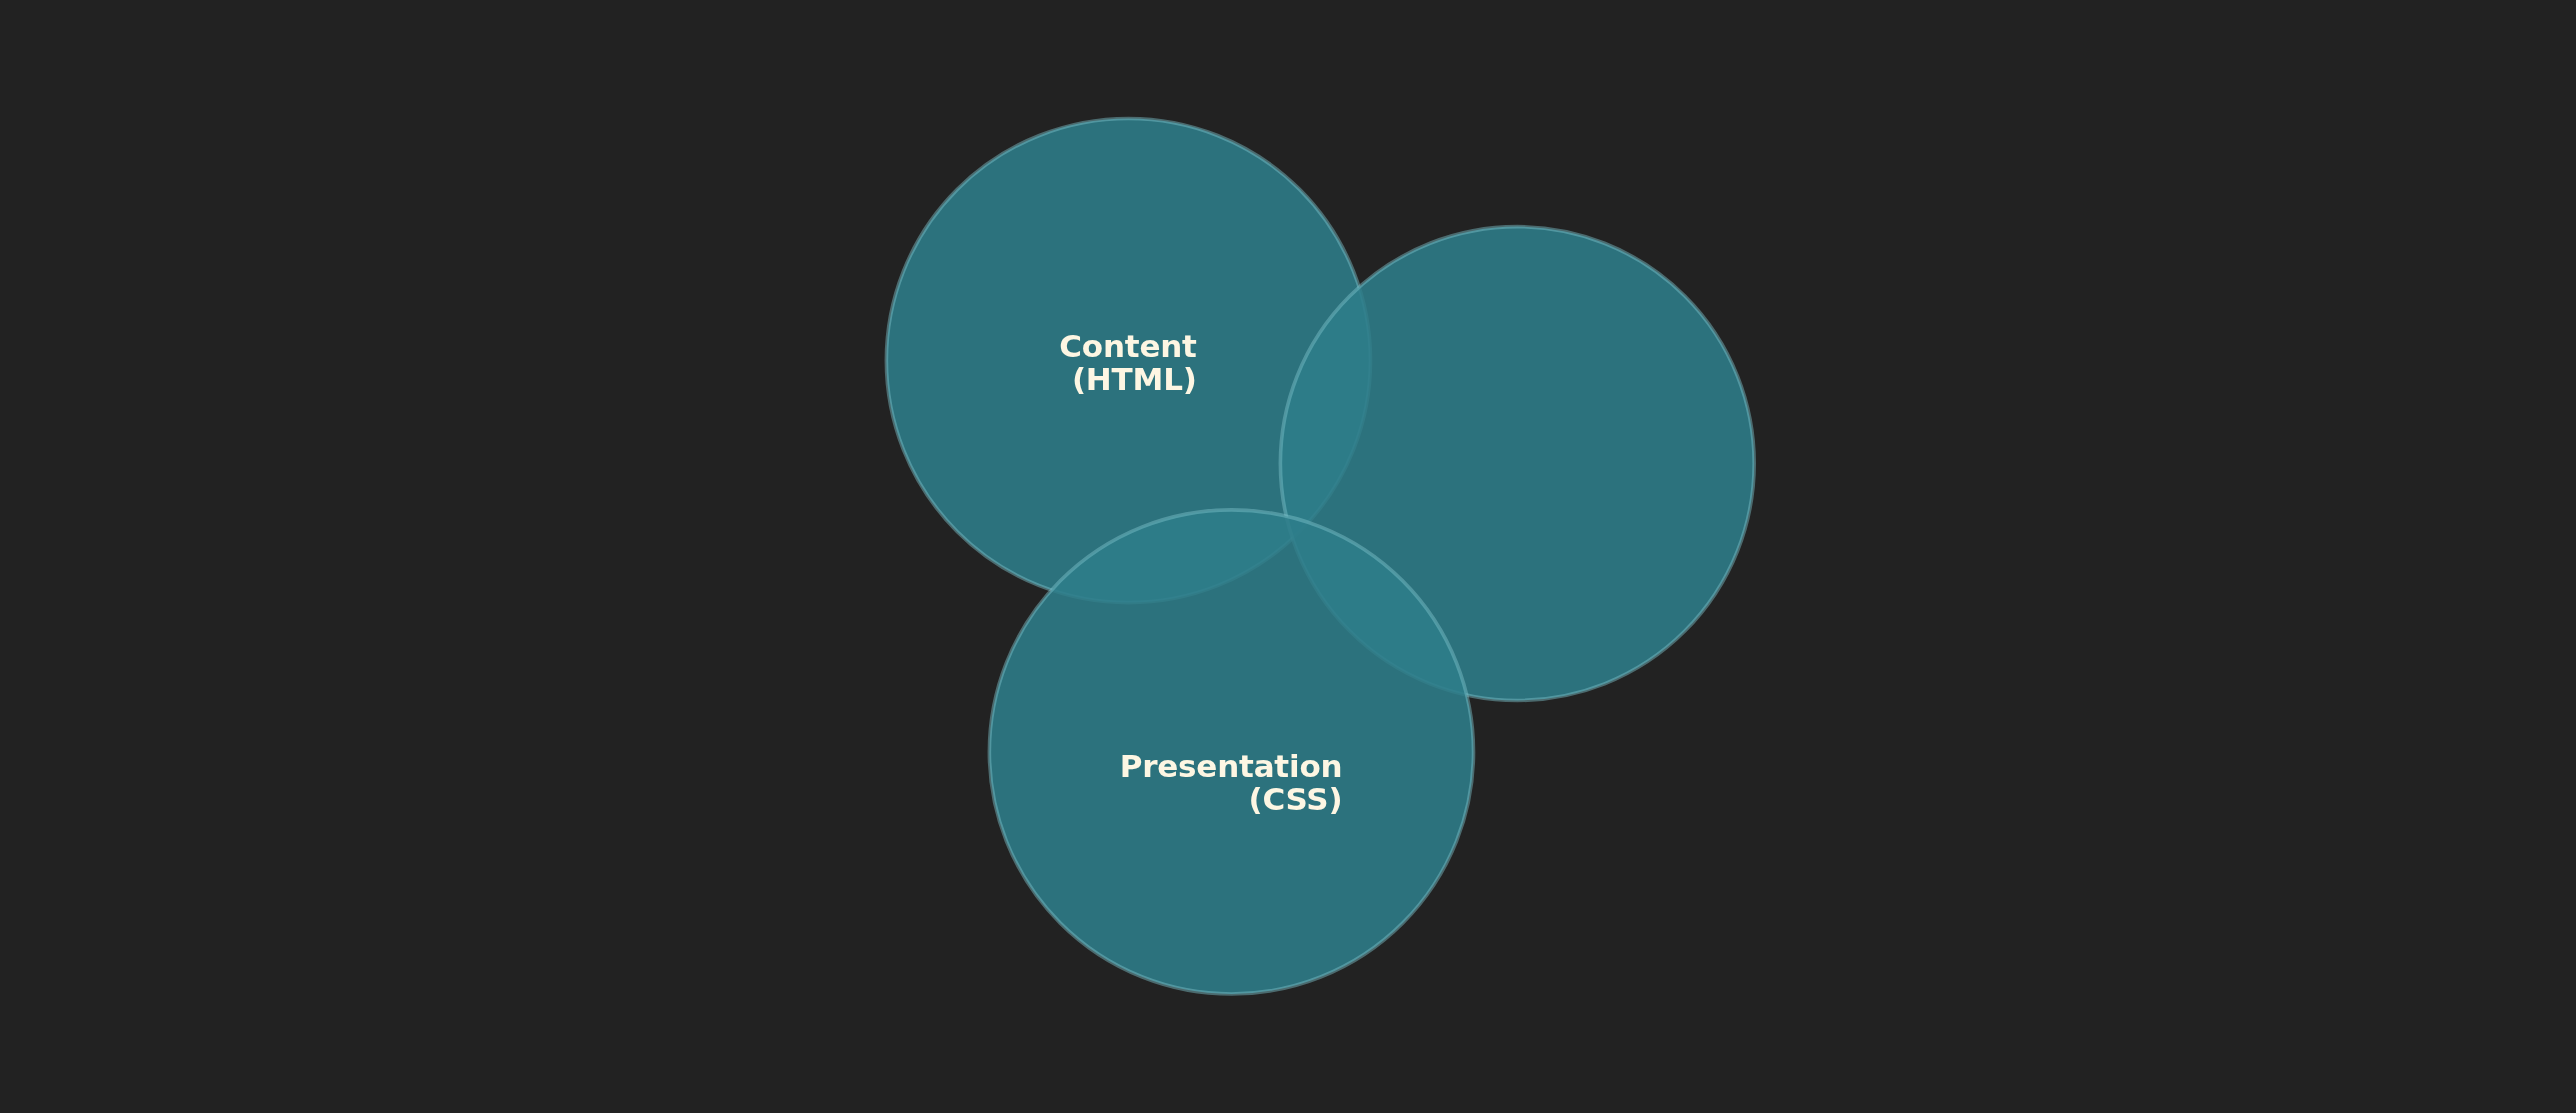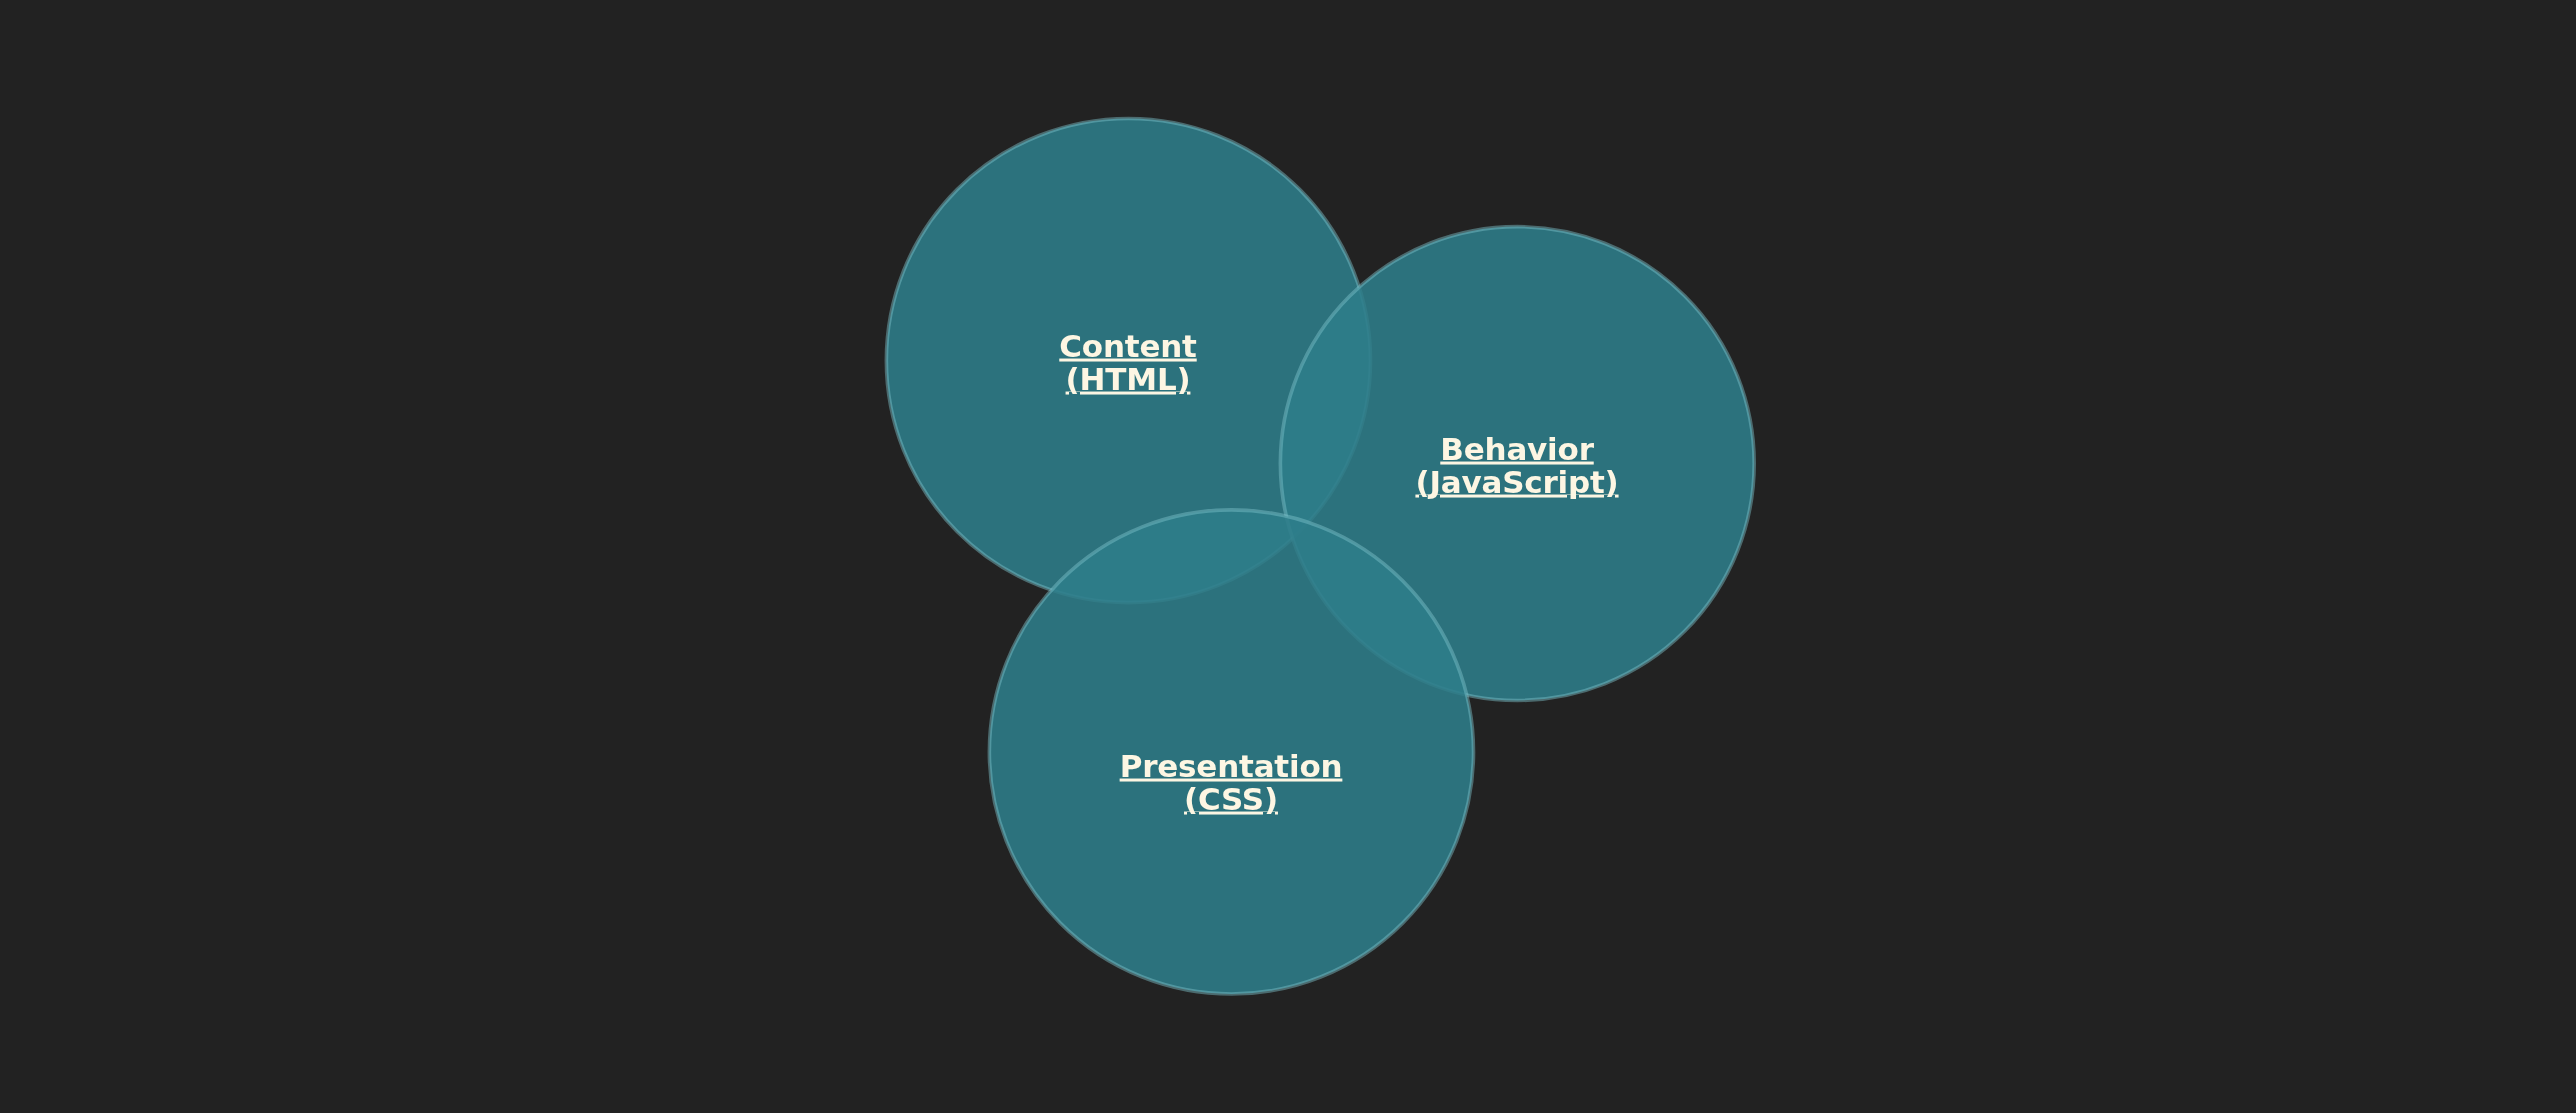--- a/index.html
+++ b/index.html
@@ -25,32 +25,31 @@
     left: 0;
     width: 2638px;
     height: 1113px;
     display: block;
   }
   .venn-circle {
     mix-blend-mode: normal;
   }
   .venn-label {
     position: absolute;
-    text-align: center;
+    text-align: right;
     color: #FDF6E3;
     font-family: "DejaVu Sans", sans-serif;
     font-weight: bold;
     font-size: 31px;
     line-height: 1.08;
     letter-spacing: -0.2px;
     white-space: nowrap;
     transform: translate(-50%, -50%);
     pointer-events: none;
     user-select: none;
-    text-decoration: underline;
   }
   .venn-label .label-line {
     display: block;
   }
 </style>
 </head>
 <body style="background: rgb(34, 34, 34);">
 
 <div id="venn-stage" style="background: rgb(34, 34, 34);">
 
@@ -60,24 +59,20 @@
       <circle class="venn-circle" id="circle-behavior" cx="2945" cy="900" r="460" fill="#2d7d8a" fill-opacity="0.88" stroke="#7fc4cc" stroke-opacity="0.45" stroke-width="7"></circle>
       <circle class="venn-circle" id="circle-presentation" cx="2390" cy="1460" r="470" fill="#2d7d8a" fill-opacity="0.88" stroke="#7fc4cc" stroke-opacity="0.45" stroke-width="7"></circle>
     </g>
   </svg>
 
   <div class="venn-label" id="label-content" style="left: 1128px; top: 363px; color: rgb(253, 246, 227);">
     <span class="label-line">Content</span>
     <span class="label-line">(HTML)</span>
   </div>
 
-  <div class="venn-label" id="label-behavior" style="left: 1517px; top: 466px; color: rgb(253, 246, 227);">
-    <span class="label-line">Behavior</span>
-    <span class="label-line">(JavaScript)</span>
-  </div>
 
   <div class="venn-label" id="label-presentation" style="left: 1231px; top: 752px; color: rgb(253, 246, 227); margin-top: 31px;">
     <span class="label-line">Presentation</span>
     <span class="label-line">(CSS)</span>
   </div>
 
 </div>
 
 
 </body></html>

